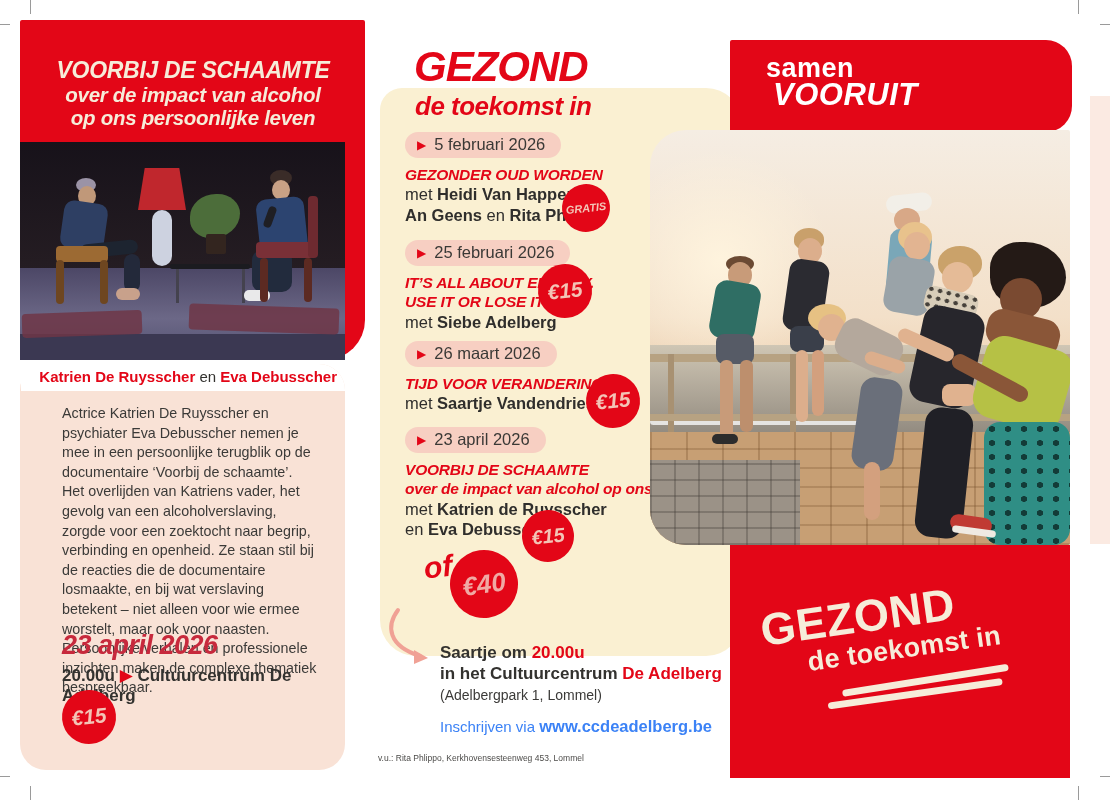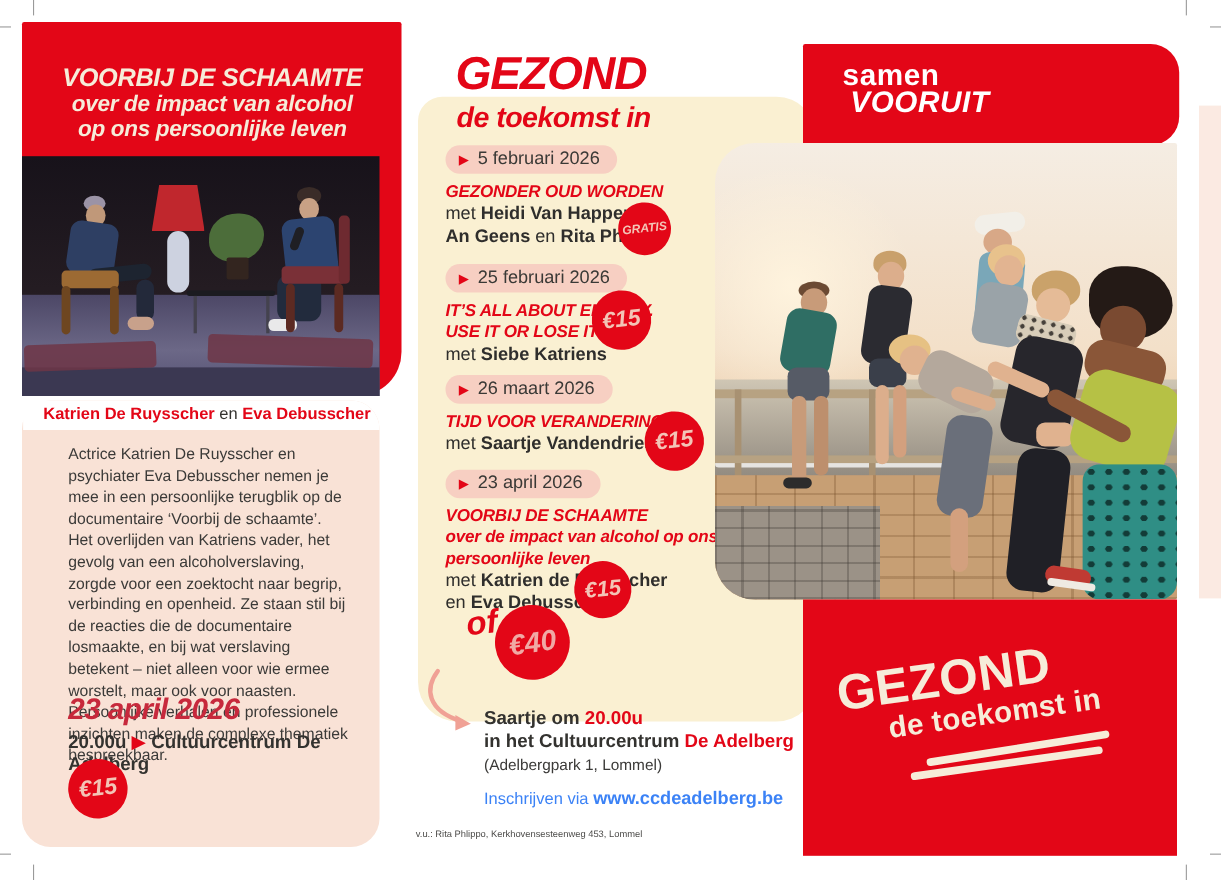--- a/index.html
+++ b/index.html
@@ -67,21 +67,21 @@
   .mf3{font-size:14px;line-height:20px;color:#3b3a38;margin-top:1px;}
   .mf4{font-size:15px;margin-top:12px;color:#3b82f6;}
   .mf4 .bold{font-size:16.5px;}
   .colophon{position:absolute;left:378px;top:753px;font-size:8.5px;color:#4c4b49;}
   .arrow-svg{position:absolute;left:384px;top:606px;}
 
   
   .right-header{position:absolute;left:730px;top:40px;width:342px;height:92px;background:var(--red);border-radius:2px 26px 26px 2px;}
   .logo{position:absolute;left:36px;top:16px;color:#ffffff;line-height:0.92;}
   .logo .l1{font-size:27px;font-weight:700;letter-spacing:0.5px;}
-  .logo .l2{font-size:27px;font-weight:800;font-style:italic;margin-left:7px;letter-spacing:0.5px;}
+  .logo .l2{font-size:31px;font-weight:800;font-style:italic;margin-left:7px;letter-spacing:0.5px;}
   .photo-right{position:absolute;left:650px;top:130px;width:420px;height:415px;border-radius:36px 2px 2px 36px;overflow:hidden;background:linear-gradient(180deg,#f5ede3 0%,#f3e0c9 45%,#eed3b4 60%);}
   .sun-glow{position:absolute;left:-60px;top:20px;width:260px;height:220px;background:radial-gradient(circle,rgba(255,244,222,.95) 0%,rgba(255,244,222,0) 65%);}
   .sea{position:absolute;left:0;top:215px;width:100%;height:95px;background:linear-gradient(180deg,#cfc6b4 0%,#a29a8d 70%,#8d867c 100%);}
   .foam{position:absolute;left:0;top:288px;width:55%;height:7px;background:rgba(255,255,255,.75);border-radius:4px;}
   .rail{position:absolute;left:0;width:100%;background:#b7a282;}
   .post{position:absolute;width:6px;background:#a89172;}
   .pavement{position:absolute;left:0;top:302px;width:100%;height:113px;background:#c79f74;background-image:repeating-linear-gradient(90deg,rgba(110,72,36,.28) 0 2px,transparent 2px 36px),repeating-linear-gradient(0deg,rgba(110,72,36,.25) 0 2px,transparent 2px 19px);}
   .pave-left{position:absolute;left:0;top:330px;width:150px;height:85px;background:#9b9287;background-image:repeating-linear-gradient(90deg,rgba(60,55,50,.3) 0 2px,transparent 2px 24px),repeating-linear-gradient(0deg,rgba(60,55,50,.3) 0 2px,transparent 2px 16px);}
   .shp{position:absolute;}
   .right-bottom{position:absolute;left:730px;top:545px;width:340px;height:233px;background:var(--red);}
@@ -180,21 +180,21 @@
 
       <div class="event" style="top:152px;">
         <div class="pill">
             <span class="tri">▶</span>
             <span>25 februari 2026</span>
           </div>
         <div class="ev-title">
           <div>IT’S ALL ABOUT ENERGY.</div>
           <div>USE IT OR LOSE IT</div>
         </div>
-        <div class="ev-line"><span>met </span><span class="bold">Siebe Katriens</span></div>
+        <div class="ev-line"><span>met </span><span class="bold">Siebe Adelberg</span></div>
       </div>
       <div class="badge b15a">€15</div>
 
       <div class="event" style="top:253px;">
         <div class="pill">
             <span class="tri">▶</span>
             <span>26 maart 2026</span>
           </div>
         <div class="ev-title">
           <div>TIJD VOOR VERANDERING!</div>
@@ -204,21 +204,20 @@
       <div class="badge b15b">€15</div>
 
       <div class="event" style="top:339px;">
         <div class="pill">
             <span class="tri">▶</span>
             <span>23 april 2026</span>
           </div>
         <div class="ev-title">
           <div>VOORBIJ DE SCHAAMTE</div>
           <div>over de impact van alcohol op ons</div>
-          <div>persoonlijke leven</div>
         </div>
         <div class="ev-line"><span>met </span><span class="bold">Katrien de Ruysscher</span></div>
         <div class="ev-line"><span>en </span><span class="bold">Eva Debusscher</span></div>
       </div>
       <div class="badge b15c">€15</div>
 
       <div class="of-label">of</div>
       <div class="badge b40">€40</div>
     </div>
 

